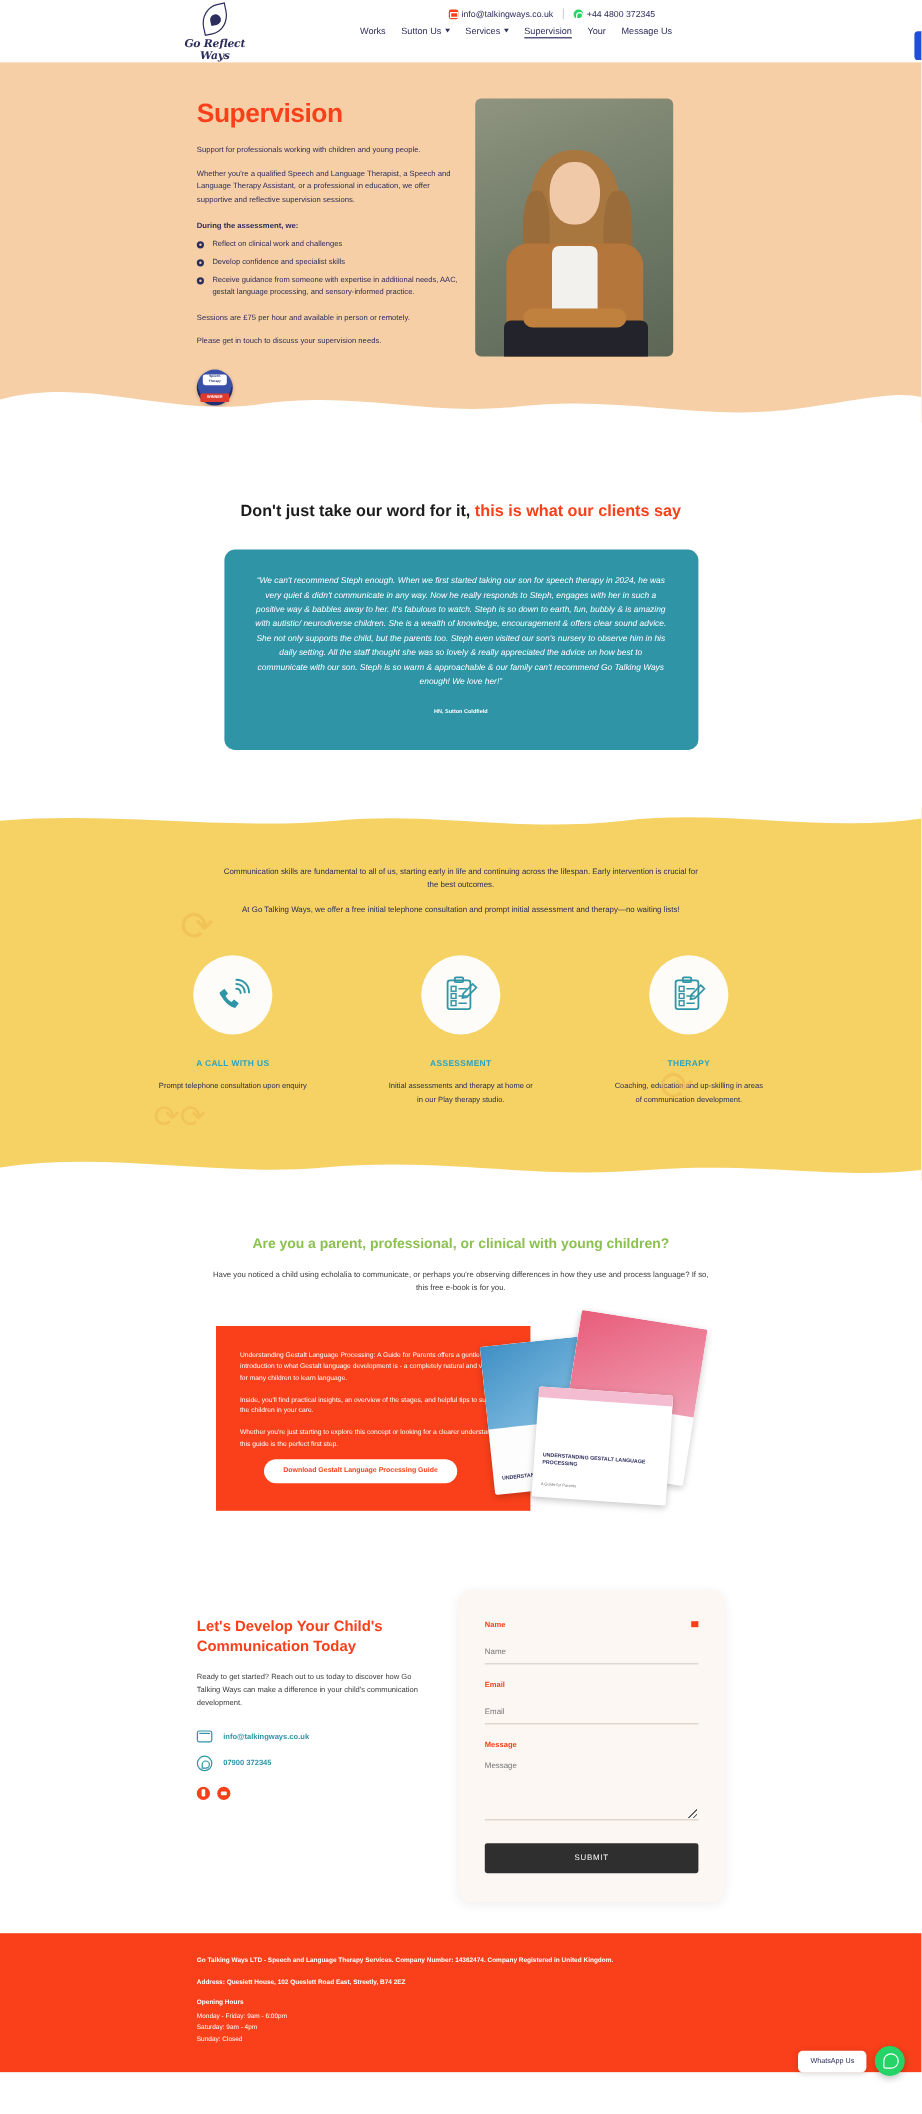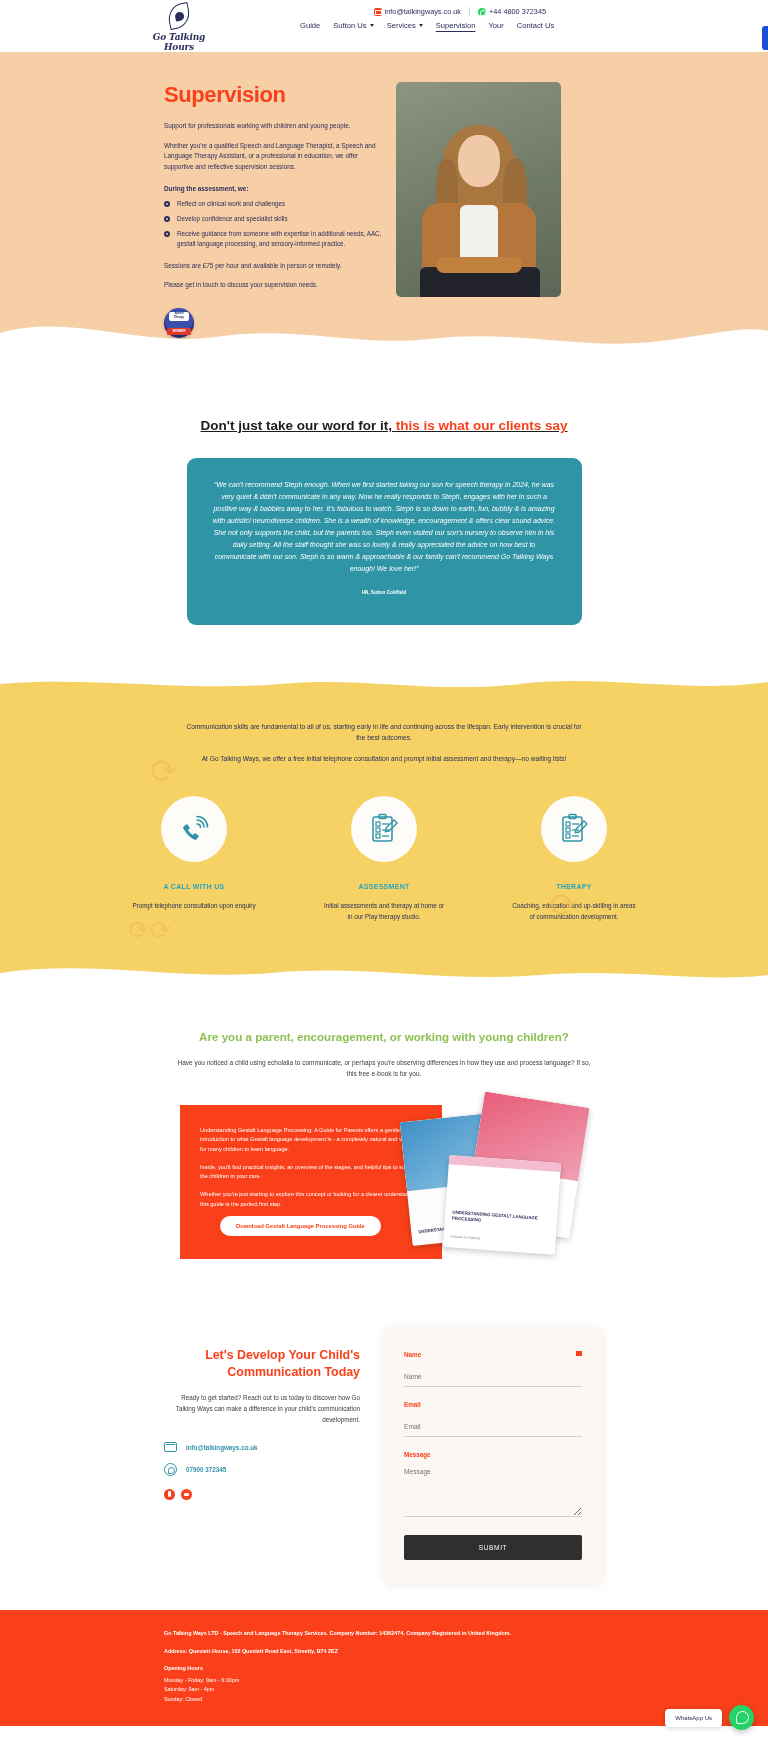--- a/index.html
+++ b/index.html
@@ -77,21 +77,21 @@
   .ph-jacket{position:absolute;left:26px;top:96px;width:114px;height:98px;background:#b5763b;border-radius:18px 18px 0 0;}
   .ph-shirt{position:absolute;left:64px;top:98px;width:38px;height:64px;background:#f2f1ee;border-radius:6px;}
   .ph-trouser{position:absolute;left:24px;top:160px;width:120px;height:40px;background:#23242b;border-radius:6px;}
   .ph-arm{position:absolute;left:40px;top:150px;width:86px;height:16px;background:#c0813f;border-radius:8px;}
 
   .wave { position:absolute; left:0; bottom:-1px; width:768px; height:46px; }
 
   
   .testi-sec { background:#fff; padding:64px 0 48px; }
   .testi-head { text-align:center; font-size:13.5px; font-weight:bold; line-height:1.45;
-                color:#1c1c1c; margin-bottom:22px;text-decoration:underline; }
+                color:#1c1c1c; margin-bottom:22px; }
   .testi-head .hl { color:#f9401a; }
   .testi-card { width:395px; margin:0 auto; background:#2e94a6; border-radius:9px;
                 padding:21px 26px 30px; }
   .testi-card p { color:#fff; font-size:7px; font-style:italic; line-height:1.72; text-align:center; }
   .testi-author { color:#fff; font-size:4.6px; font-weight:bold; text-align:center; margin-top:15px; }
 
   
   .road { position:relative; background:#f5d263; padding:48px 0 52px; }
   .road-wave-top{position:absolute;left:0;top:-1px;width:768px;height:22px;}
   .road-wave-bot{position:absolute;left:0;bottom:-1px;width:768px;height:30px;}
@@ -126,21 +126,21 @@
   .bk .ph { position:absolute; left:0; right:0; top:0; height:56%; }
   .bk1 .ph{background:linear-gradient(150deg,#e85d7a,#f0a0b4);}
   .bk2 .ph{background:linear-gradient(150deg,#3f8fc4,#8fc7e8);}
   .bk .cap { position:absolute; left:7px; right:7px; bottom:10px; font-size:4.4px;
              font-weight:bold; color:#2b2d5c; line-height:1.35; }
   .bk .pink-strip{position:absolute;left:0;right:0;top:0;height:9px;background:#f3bcd0;}
 
   
   .contact { background:#fff; padding:26px 0 26px; }
   .contact-inner { width:440px; margin:0 auto; display:flex; gap:22px; align-items:flex-start; }
-  .c-left { width:196px; padding-top:22px;text-align:right; }
+  .c-left { width:196px; padding-top:22px; }
   .c-left h2 { color:#f9401a; font-size:12.4px; font-weight:bold; line-height:1.32; margin-bottom:12px; }
   .c-left .intro { font-size:6.3px; line-height:1.75; color:#3b3b3b; margin-bottom:17px; }
   .c-row { display:flex; align-items:center; gap:9px; margin-bottom:11px; }
   .c-row .lbl { font-size:6.3px; color:#2e94a6; font-weight:bold; }
   .ic-mail2{width:13px;height:10px;border:1.2px solid #2e94a6;border-radius:2px;position:relative;}
   .ic-mail2:before{content:"";position:absolute;left:0.6px;top:0.6px;width:9.6px;height:5px;
        border-top:1.2px solid #2e94a6;transform:skewY(0);}
   .ic-wa2{width:13px;height:13px;border:1.2px solid #2e94a6;border-radius:50%;position:relative;}
   .ic-wa2:after{content:"";position:absolute;left:3.4px;top:3px;width:5px;height:5px;
        border:1.2px solid #2e94a6;border-radius:50% 50% 50% 0;}
@@ -194,44 +194,44 @@
         <span class="ico-sq ico-wa"></span>
         <span>+44 4800 372345</span>
       </div>
     </div>
 
     <div class="navwrap">
       <div class="logo">
         <div class="mark">
             <div class="leaf"></div>
           </div>
-        <div class="name">Go Talking Hours</div>
+        <div class="name">Go Reflect Ways</div>
         <div class="tag">Speech and Language Therapy Services</div>
       </div>
 
       <div class="nav">
         <a href="#">
-            <span>Guide</span>
+            <span>Works</span>
           </a>
         <a href="#">
             <span>Sutton Us</span>
             <i class="caret"></i>
           </a>
         <a href="#">
             <span>Services</span>
             <i class="caret"></i>
           </a>
         <a href="#" class="active">
             <span>Supervision</span>
           </a>
         <a href="#">
             <span>Your</span>
           </a>
         <a href="#">
-            <span>Contact Us</span>
+            <span>Message Us</span>
           </a>
       </div>
     </div>
     <div class="blue-tab"></div>
   </div>
 
   <div class="hero">
     <div class="hero-inner">
       <div class="hero-left">
         <h1>Supervision</h1>
@@ -341,21 +341,21 @@
         <h4>THERAPY</h4>
         <p>Coaching, education and up-skilling in areas of communication development.</p>
       </div>
     </div>
     <svg class="road-wave-bot" viewBox="0 0 768 30" preserveAspectRatio="none">
       <path d="M0,18 C90,4 180,26 270,18 C370,9 440,28 540,20 C630,13 700,28 768,20 L768,30 L0,30 Z" fill="#ffffff"></path>
     </svg>
   </div>
 
   <div class="ebook">
-    <h2>Are you a parent, encouragement, or working with young children?</h2>
+    <h2>Are you a parent, professional, or clinical with young children?</h2>
     <p>Have you noticed a child using echolalia to communicate, or perhaps you're observing differences in how they use and process language? If so, this free e-book is for you.</p>
     <div class="ebook-card">
       <div class="eb-red">
         <p>Understanding Gestalt Language Processing: A Guide for Parents offers a gentle introduction to what Gestalt language development is - a completely natural and valid way for many children to learn language.</p>
         <p>Inside, you'll find practical insights, an overview of the stages, and helpful tips to support the children in your care.</p>
         <p>Whether you're just starting to explore this concept or looking for a clearer understanding, this guide is the perfect first step.</p>
         <button class="eb-btn">Download Gestalt Language Processing Guide</button>
       </div>
       <div class="eb-img">
         <div class="bk bk2">

